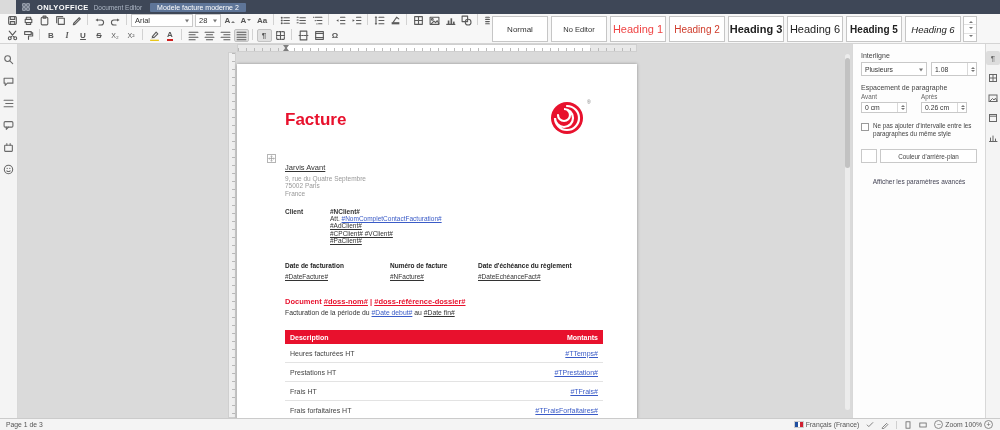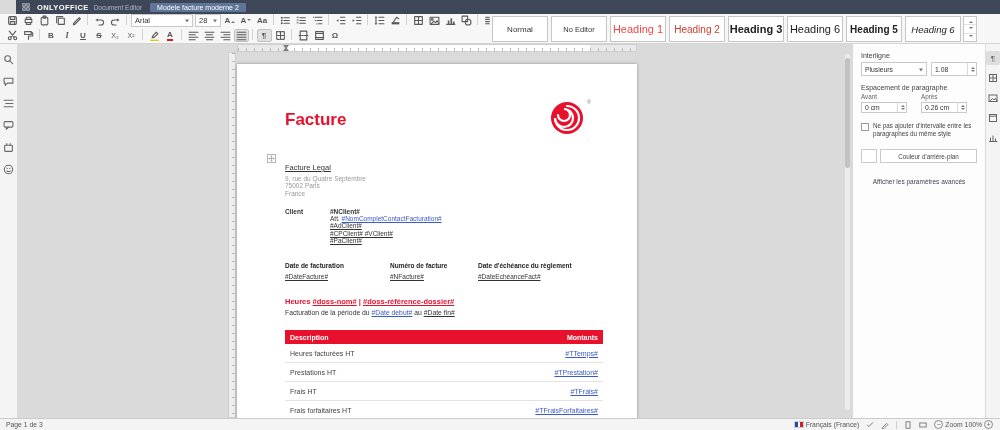--- a/index.html
+++ b/index.html
@@ -459,21 +459,21 @@
       </div>
       <span class="regmark">®</span>
 
       <span class="anchor">
           <svg viewBox="0 0 10 10">
             <path d="M5 1v8M1 5h8M5 1L3.8 2.2M5 1l1.2 1.2M5 9L3.8 7.8M5 9l1.2-1.2M1 5l1.2-1.2M1 5l1.2 1.2M9 5L7.8 3.8M9 5L7.8 6.2"></path>
           </svg>
         </span>
 
       <div class="company">
-        <div class="cname">Facture Legal</div>
+        <div class="cname">Jarvis Avant</div>
         <div>9, rue du Quatre Septembre</div>
         <div>75002 Paris</div>
         <div>France</div>
       </div>
 
       <div class="client">
         <div class="crow">
           <span class="clabel">Client</span>
           <span class="cnameb">#NClient#</span>
         </div>
@@ -490,21 +490,21 @@
         <span class="dc2">Numéro de facture</span>
         <span>Date d'échéance du règlement</span>
       </div>
       <div class="dates-v">
         <span class="dc1"><span class="fldd">#DateFacture#</span></span>
         <span class="dc2"><span class="fldd">#NFacture#</span></span>
         <span class="fldd">#DateEchéanceFact#</span>
       </div>
 
       <div class="dossier">
-        <span>Heures </span><span class="fldr">#doss-nom#</span><span> | </span><span class="fldr">#doss-référence-dossier#</span>
+        <span>Document </span><span class="fldr">#doss-nom#</span><span> | </span><span class="fldr">#doss-référence-dossier#</span>
       </div>
       <div class="period">
         <span>Facturation de la période du </span><span class="fldb">#Date debut#</span><span> au </span><span class="fldd">#Date fin#</span>
       </div>
 
       <div class="inv">
         <div class="inv-head">
           <span>Description</span>
           <span>Montants</span>
         </div>

